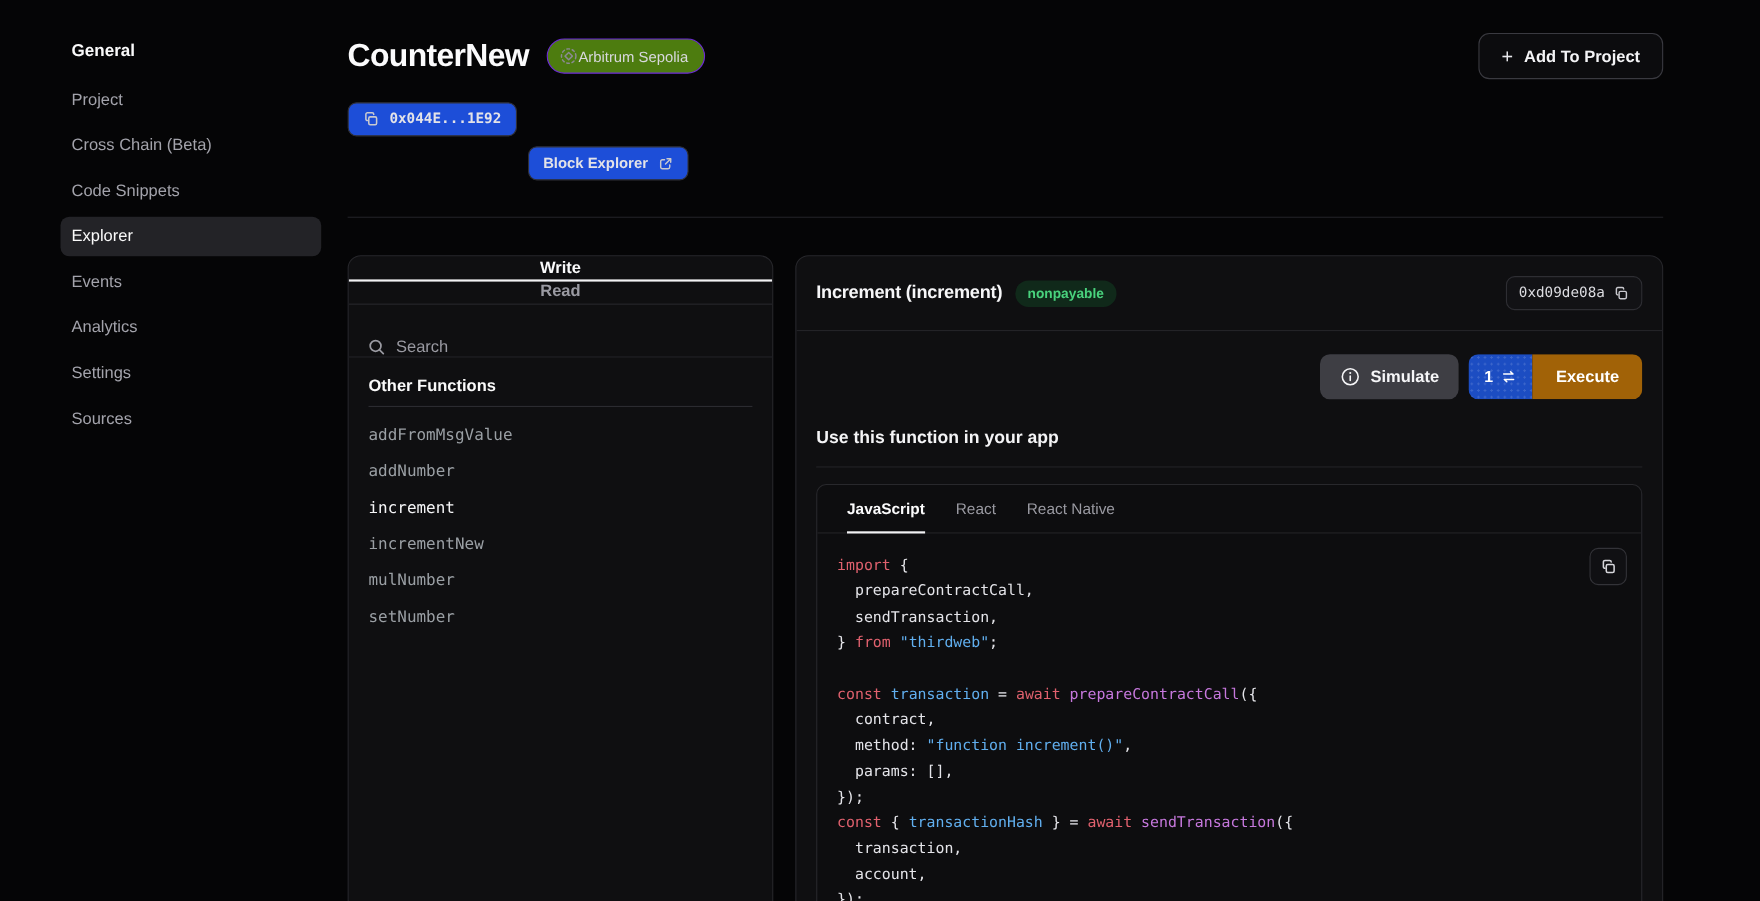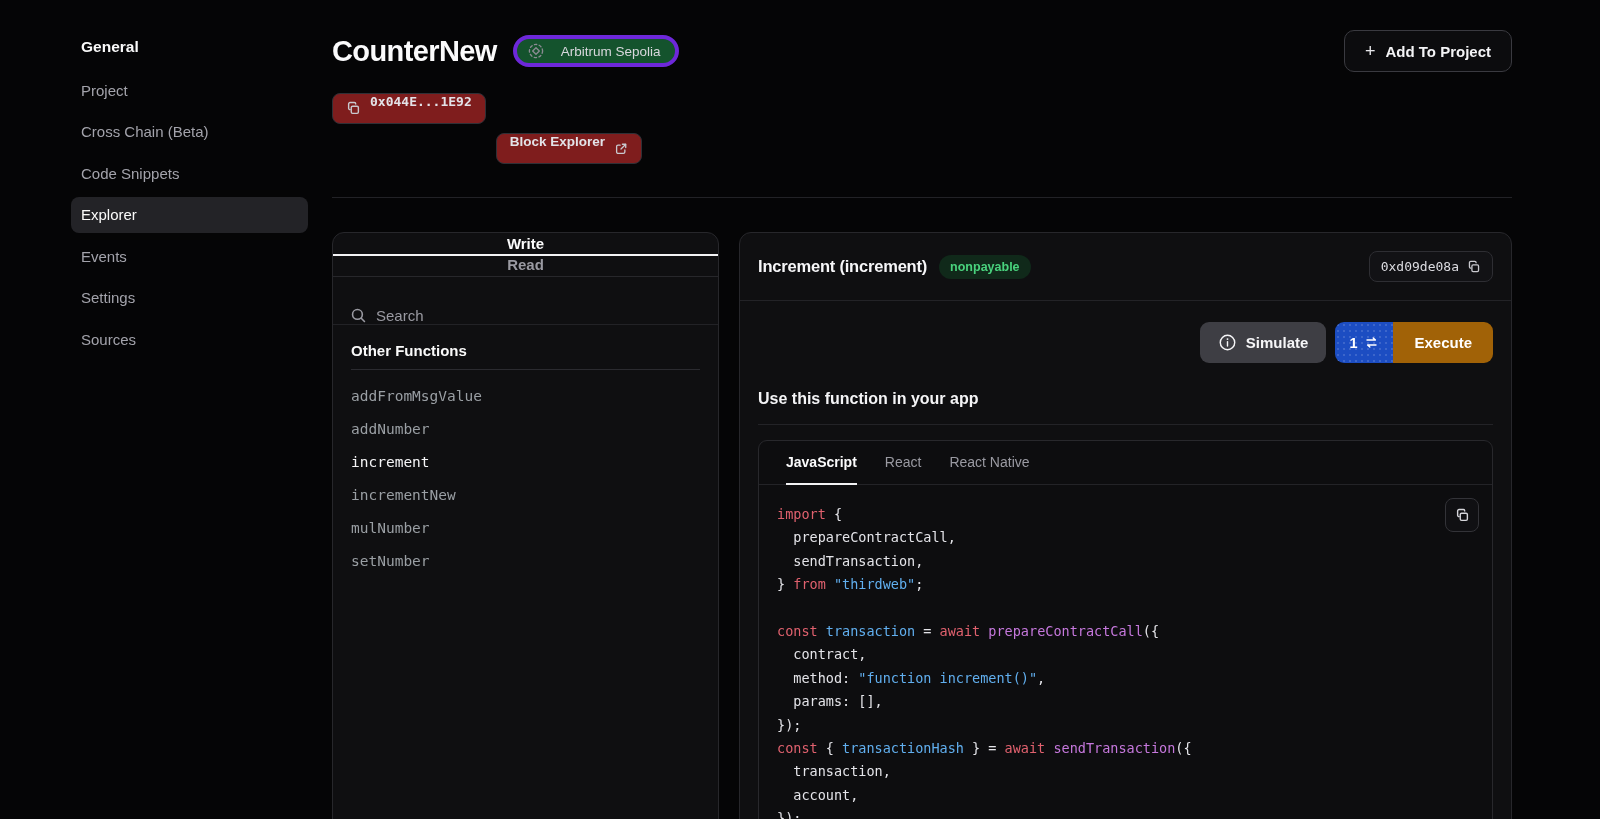--- a/index.html
+++ b/index.html
@@ -4,21 +4,21 @@
 <style>
   * { margin: 0; padding: 0; box-sizing: border-box; }
   html, body { width: 1600px; height: 819px; overflow: hidden; }
   body {
     background: #050506;
     color: #ececee;
     font-family: "Liberation Sans", "DejaVu Sans", sans-serif;
     font-size: 15px;
     -webkit-font-smoothing: antialiased;
   }
-  .app { display: flex; width: 1600px; height: 819px; padding-left: 16px; }
+  .app { display: flex; width: 1600px; height: 819px; }
 
   
   .sidebar { width: 300px; flex: 0 0 300px; padding: 30px 8px 0 55px; }
   .sidebar-header {
     font-weight: 700; font-size: 15.5px; color: #fafafa;
     padding: 8px 10px; margin-bottom: 8px;
   }
   .side-item {
     height: 36px; margin-bottom: 5.5px; display: flex; align-items: center;
     padding: 0 10px; border-radius: 8px; color: #a3a3ab; font-size: 15px;
@@ -26,37 +26,37 @@
   }
   .side-item.active { background: #232327; color: #fafafa; }
 
   
   .main { flex: 1; padding: 30px 88px 0 16px; }
   .title-row { display: flex; align-items: center; }
   .page-title {
     font-size: 29px; font-weight: 700; letter-spacing: -0.6px; color: #fbfbfc;
   }
   .network-badge {
-    display: inline-flex; align-items: center; gap: 16px;
+    display: inline-flex; align-items: center; gap: 0;
     margin-left: 16px; height: 32px; padding: 0 14px 0 10px;
-    background: #14532d; border: 4px solid #6d28d9; border-radius: 999px;
+    background: #4d7c0f; border: 1px solid #6d28d9; border-radius: 999px;
     color: #d8d8dd; font-size: 13.5px; cursor: pointer;
   }
   .add-project-btn {
     margin-left: auto; height: 42px; padding: 0 20px;
     display: inline-flex; align-items: center; gap: 10px;
     background: #0c0c0e; border: 1px solid #3a3a40; border-radius: 10px;
     color: #f4f4f6; font-size: 15px; font-weight: 600; cursor: pointer;
     font-family: inherit;
   }
   .plus-glyph { font-size: 18px; font-weight: 400; line-height: 1; color: #e8e8ec; }
   .chips-row { display: flex; gap: 10px; margin-top: 21px; }
   .chip {
-    height: 31px; display: inline-flex; gap: 9px;
-    padding: 0 13px; background: #7f1d1d; border: 1px solid #303036;
+    height: 31px; display: inline-flex; align-items: center; gap: 9px;
+    padding: 0 13px; background: #1d4ed8; border: 1px solid #303036;
     border-radius: 8px; color: #e3e3e8; cursor: pointer; font-family: inherit;
   }
   .chip.addr { font-family: "DejaVu Sans Mono", "Liberation Mono", monospace; font-size: 13px; font-weight: 700; }
   .chip.explorer { font-size: 13.5px; font-weight: 600; margin-top: 40px; }
   .icon { display: inline-flex; align-items: center; justify-content: center; }
   .icon svg { display: block; }
   .header-divider { border: none; border-top: 1px solid #222226; margin-top: 33px; }
 
   
   .panels { display: flex; gap: 20px; margin-top: 34px; align-items: flex-start; }
@@ -187,20 +187,23 @@
         </div>
 
         <div class="side-item active">
           <span>Explorer</span>
         </div>
 
         <div class="side-item">
           <span>Events</span>
         </div>
 
+        <div class="side-item">
+          <span>Analytics</span>
+        </div>
 
         <div class="side-item">
           <span>Settings</span>
         </div>
 
         <div class="side-item">
           <span>Sources</span>
         </div>
       </nav>
   </aside>

